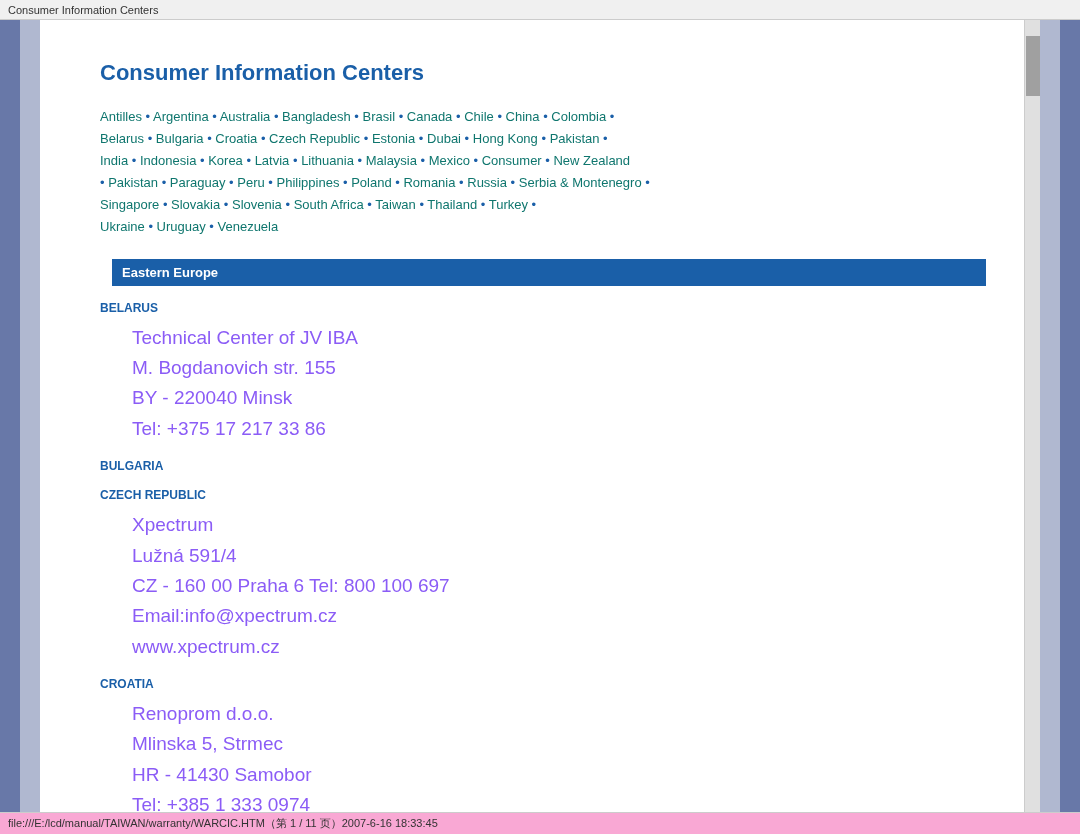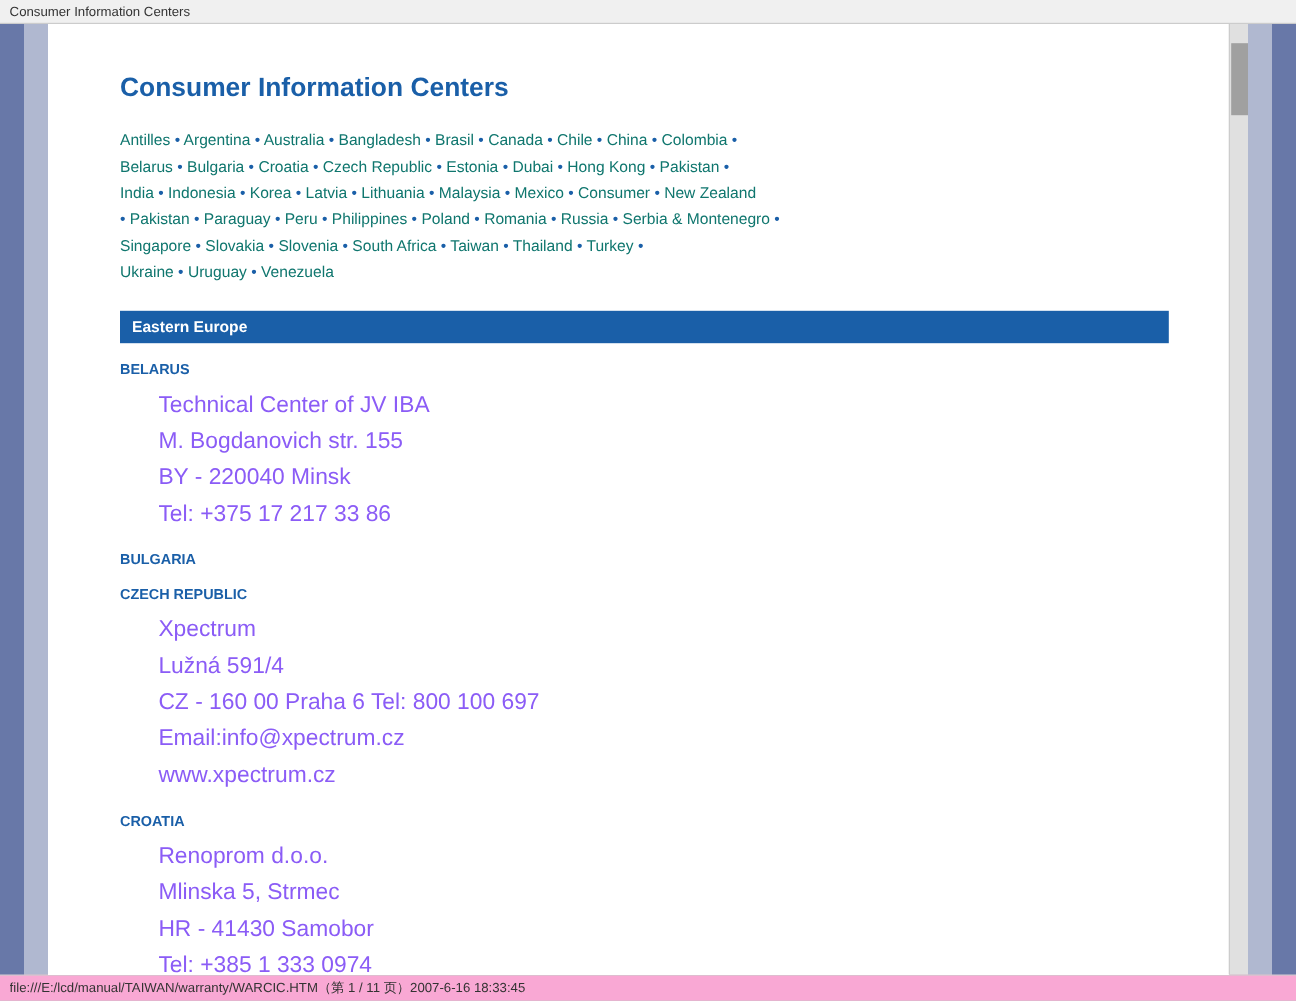--- a/index.html
+++ b/index.html
@@ -88,20 +88,21 @@
 
     .section-header {
       background-color: #1a5fa8;
       color: #ffffff;
       padding: 6px 10px;
       font-size: 13px;
       font-weight: bold;
       margin-bottom: 15px;
       margin-top: 10px;
       width: 100%;
+      margin-left: 12px;
     }
 
     .country-name {
       color: #1a5fa8;
       font-weight: bold;
       font-size: 12px;
       margin-bottom: 8px;
       margin-top: 15px;
     }
 

